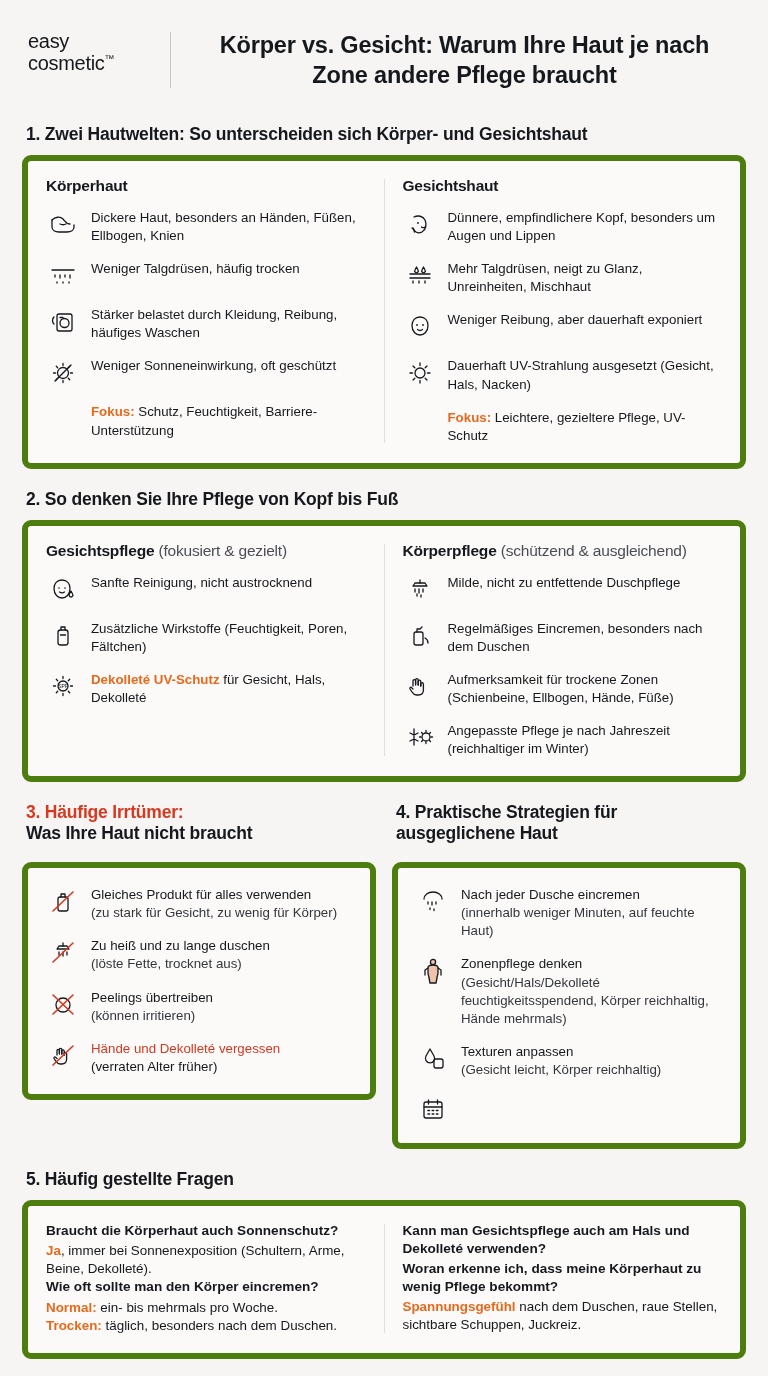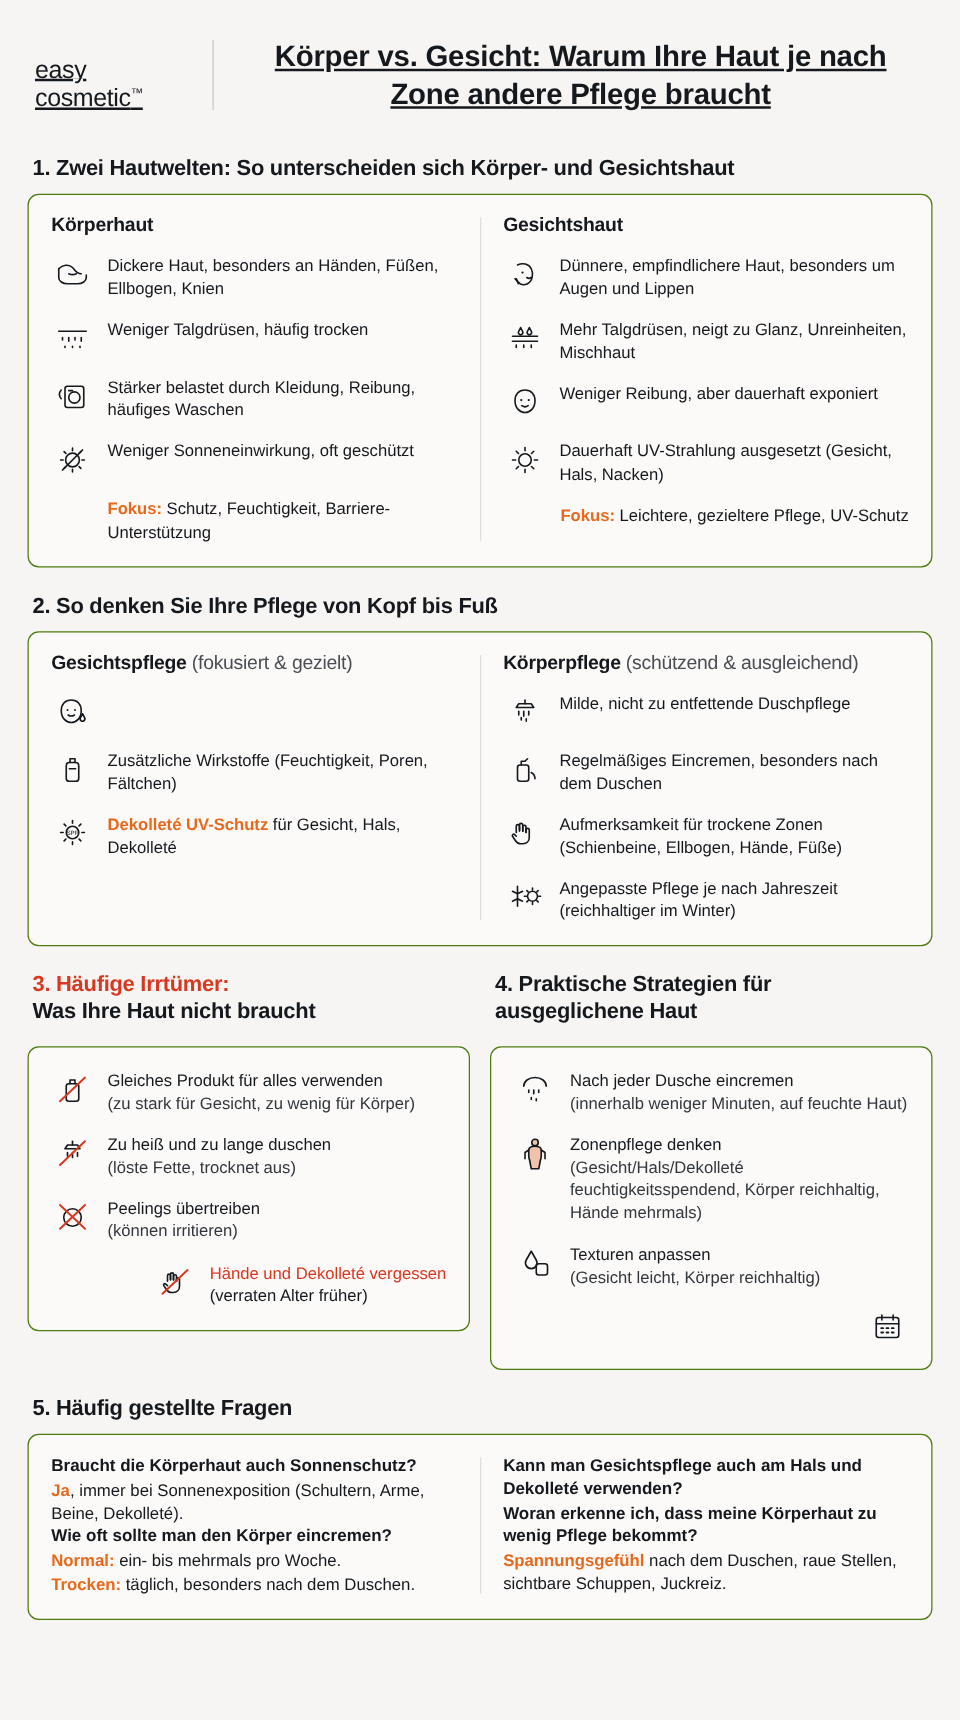--- a/index.html
+++ b/index.html
@@ -10,24 +10,23 @@
     background: #f7f5f3;
     font-family: "Liberation Sans", sans-serif;
     color: #15181c;
     -webkit-font-smoothing: antialiased;
   }
   .page { width: 768px; padding: 24px 22px 26px 22px; }
 
   
   .header {
     display: flex;
-    align-items: flex-end;
+    align-items: flex-start;
     gap: 18px;
     padding: 6px 0 14px 0;
-    text-decoration: underline;
   }
   .logo {
     width: 130px;
     flex: 0 0 130px;
     font-size: 20px;
     line-height: 1.12;
     font-weight: 400;
     letter-spacing: -0.3px;
     color: #15181c;
     padding-left: 6px;
@@ -53,21 +52,21 @@
   .section-title {
     font-size: 17.5px;
     font-weight: bold;
     letter-spacing: -0.2px;
     margin: 20px 0 10px 4px;
   }
   .section-title.red { color: #d8381f; }
 
   .card {
     background: #fbfaf9;
-    border: 1px solid #4d7c0f;
+    border: 6px solid #4d7c0f;
     border-radius: 9px;
     padding: 16px 18px 18px 18px;
   }
   .twocol {
     display: flex;
     align-items: stretch;
   }
   .col { flex: 1 1 50%; padding: 0 14px; }
   .col:first-child { padding-left: 0; }
   .col:last-child { padding-right: 0; }
@@ -80,21 +79,21 @@
     letter-spacing: -0.2px;
   }
   .col-head .sub { font-weight: normal; color: #4a4e54; }
 
   .item {
     display: flex;
     align-items: flex-start;
     gap: 11px;
     margin-bottom: 13px;
   }
-  .item:last-child { margin-bottom: 0; justify-content: flex-end; }
+  .item:last-child { margin-bottom: 0; }
   .ico {
     flex: 0 0 34px;
     width: 34px;
     height: 32px;
     display: flex;
     align-items: center;
     justify-content: center;
     margin-top: 1px;
   }
   .ico svg { display: block; }
@@ -211,21 +210,21 @@
 
         <div class="item">
           <span class="ico">
             <svg width="30" height="28" viewBox="0 0 30 28" fill="none" stroke="#15181c" stroke-width="1.3" stroke-linecap="round" stroke-linejoin="round">
               <path d="M9 7c4-2 9-1 11 3 2 4 1 10-3 12-4 2-8 0-9-4"></path>
               <circle cx="13" cy="13" r="0.9" fill="#15181c" stroke="none"></circle>
               <path d="M16.5 17c1 .8 2.5.8 3.5 0"></path>
               <path d="M7 18c1.5 1 2.5 2.5 2.5 4"></path>
             </svg>
           </span>
-          <span class="txt">Dünnere, empfindlichere Haut, besonders um Augen und Lippen</span>
+          <span class="txt">Dünnere, empfindlichere Kopf, besonders um Augen und Lippen</span>
         </div>
 
         <div class="item">
           <span class="ico">
             <svg width="30" height="28" viewBox="0 0 30 28" fill="none" stroke="#15181c" stroke-width="1.3" stroke-linecap="round" stroke-linejoin="round">
               <path d="M5 13h20"></path>
               <path d="M5 17h20"></path>
               <path d="M10 9l1.5-3 1.5 3a1.8 1.8 0 11-3 0z"></path>
               <path d="M17 9l1.5-3 1.5 3a1.8 1.8 0 11-3 0z"></path>
               <path d="M8 20v2M14 20v2M20 20v2"></path>
@@ -273,20 +272,21 @@
         <div class="item">
           <span class="ico">
             <svg width="30" height="28" viewBox="0 0 30 28" fill="none" stroke="#15181c" stroke-width="1.3" stroke-linecap="round" stroke-linejoin="round">
               <path d="M14 5c5 0 8 3.5 8 8.5 0 6-4 9.5-8 9.5s-8-3.5-8-9.5C6 8.5 9 5 14 5z"></path>
               <circle cx="11" cy="13" r="0.8" fill="#15181c" stroke="none"></circle>
               <circle cx="17" cy="13" r="0.8" fill="#15181c" stroke="none"></circle>
               <path d="M11.5 17c1.5 1 3.5 1 5 0"></path>
               <path d="M23 16l1.6 3a1.9 1.9 0 11-3.2 0z"></path>
             </svg>
           </span>
+          <span class="txt">Sanfte Reinigung, nicht austrocknend</span>
         </div>
 
         <div class="item">
           <span class="ico">
             <svg width="30" height="28" viewBox="0 0 30 28" fill="none" stroke="#15181c" stroke-width="1.3" stroke-linecap="round" stroke-linejoin="round">
               <rect x="10" y="9" width="10" height="15" rx="2.5"></rect>
               <path d="M13 9V6h4v3"></path>
               <path d="M12.5 14h5"></path>
             </svg>
           </span>

